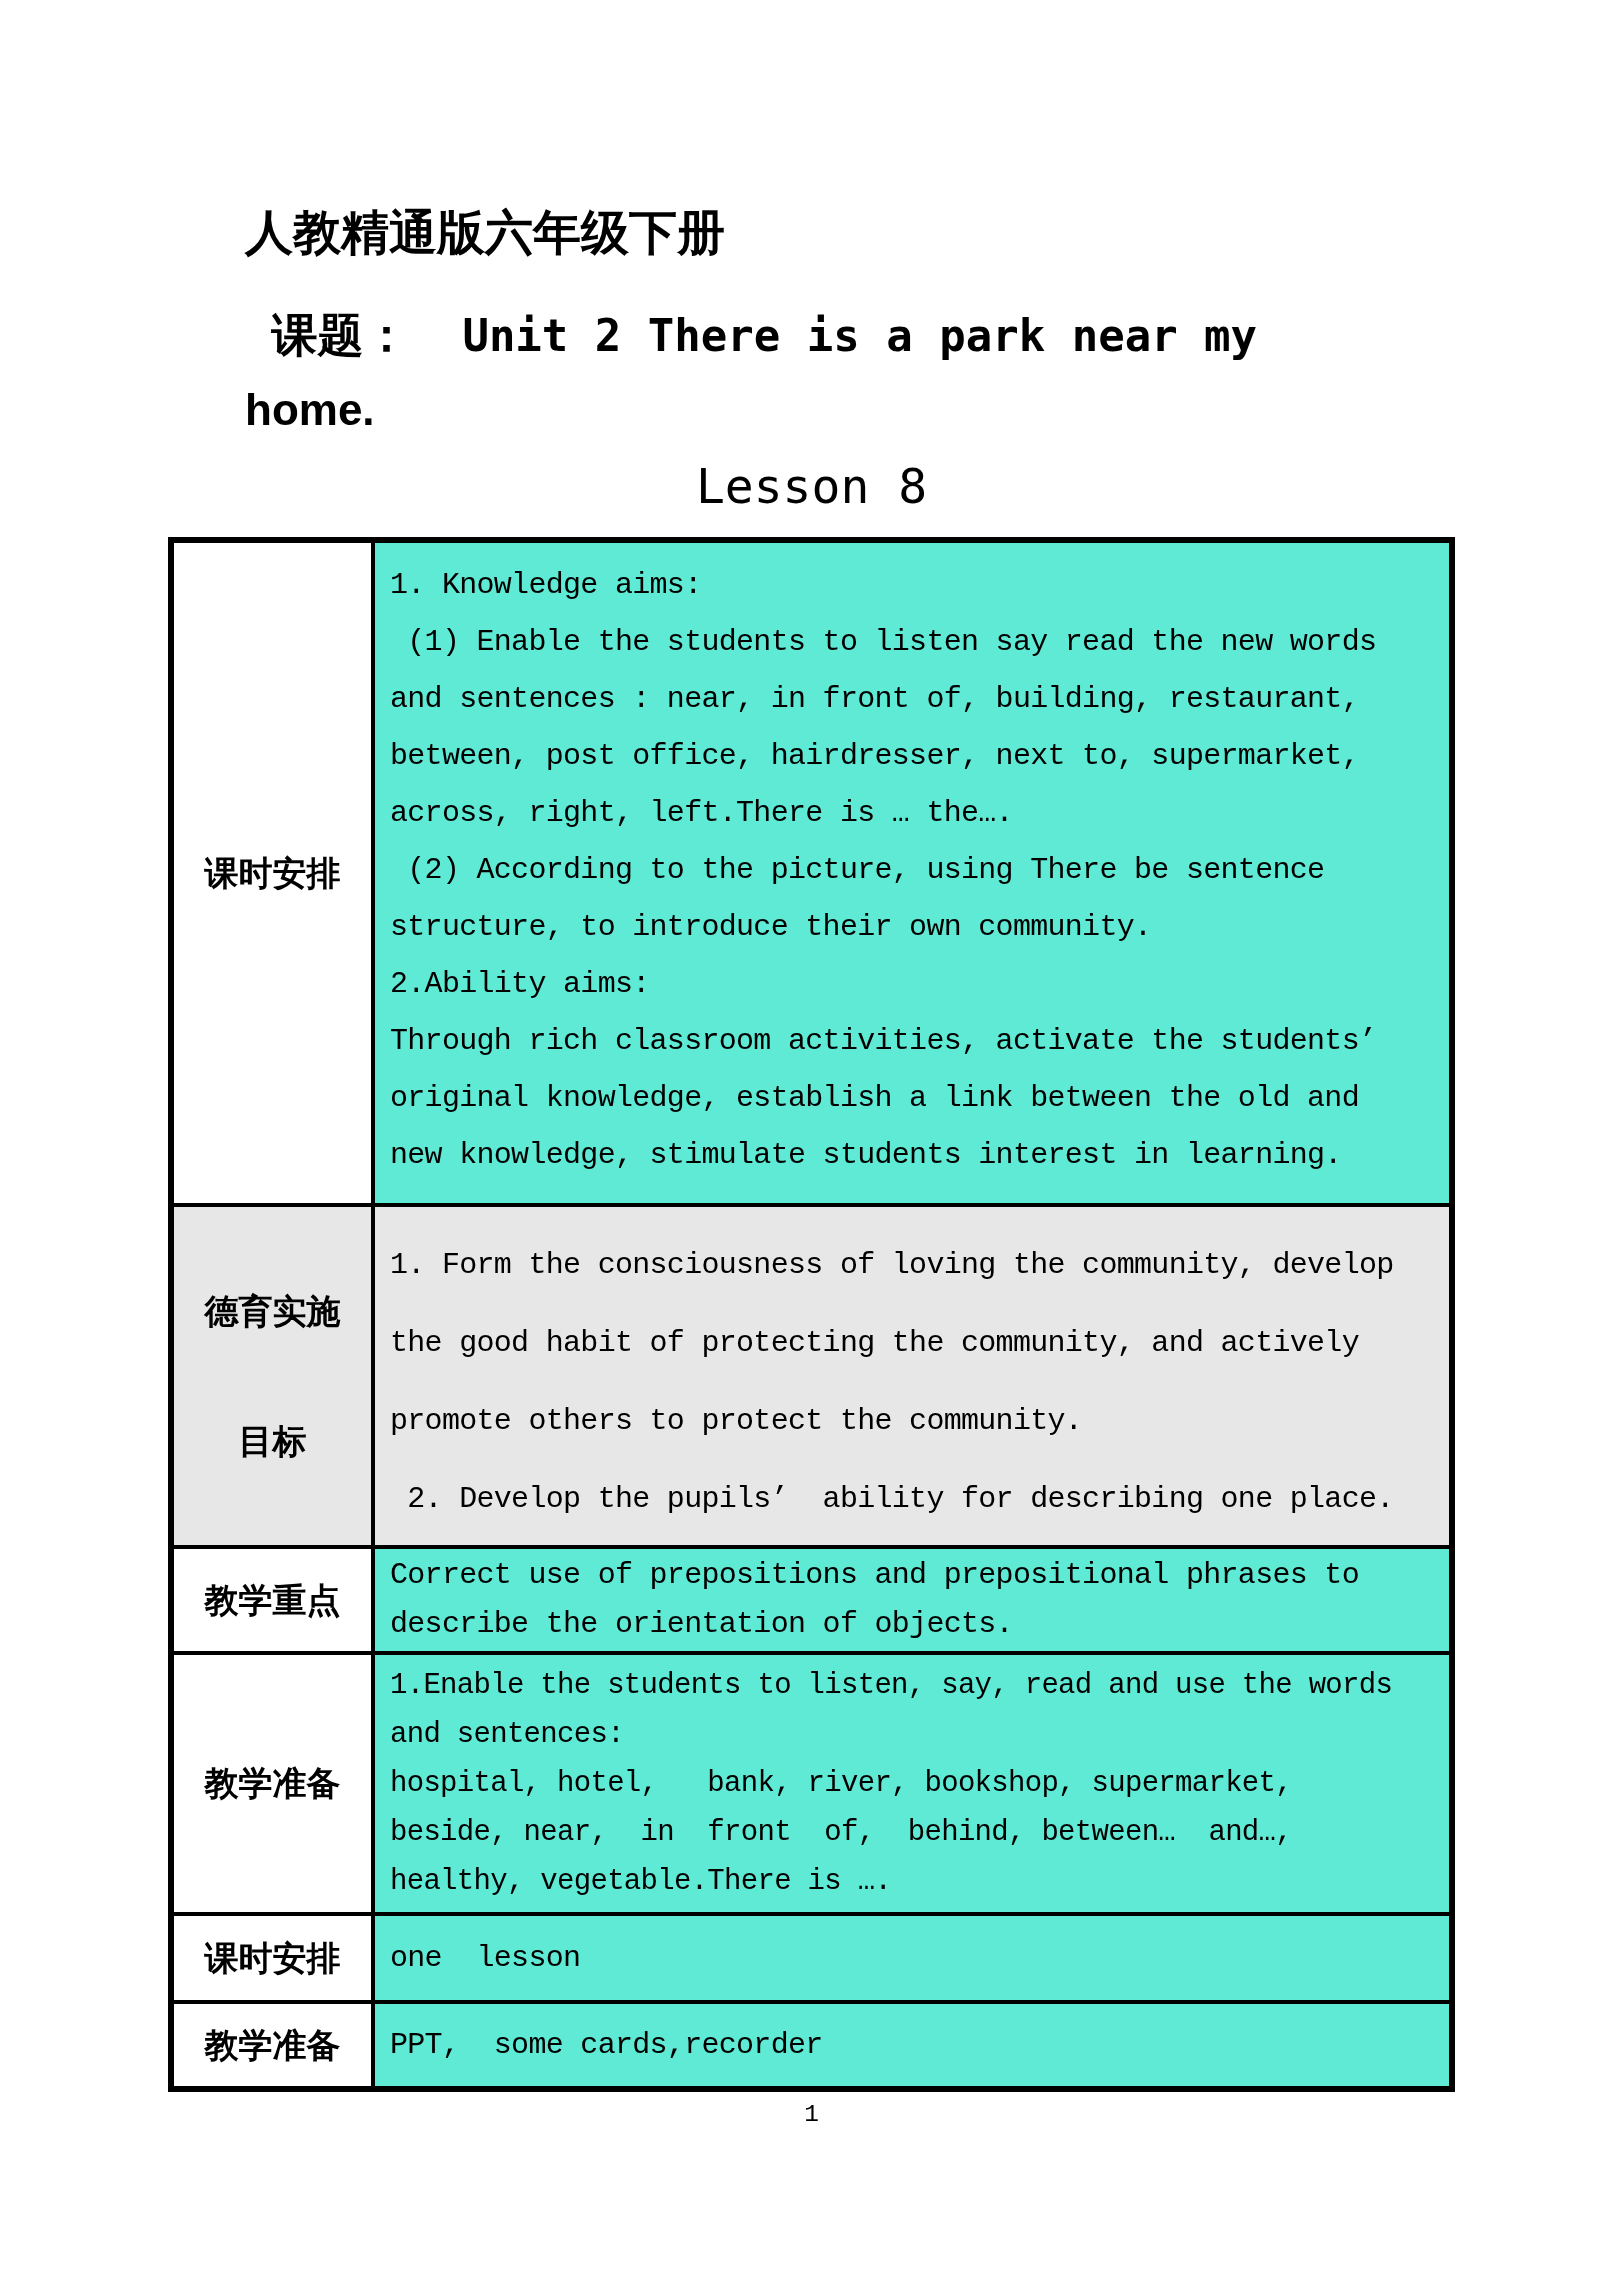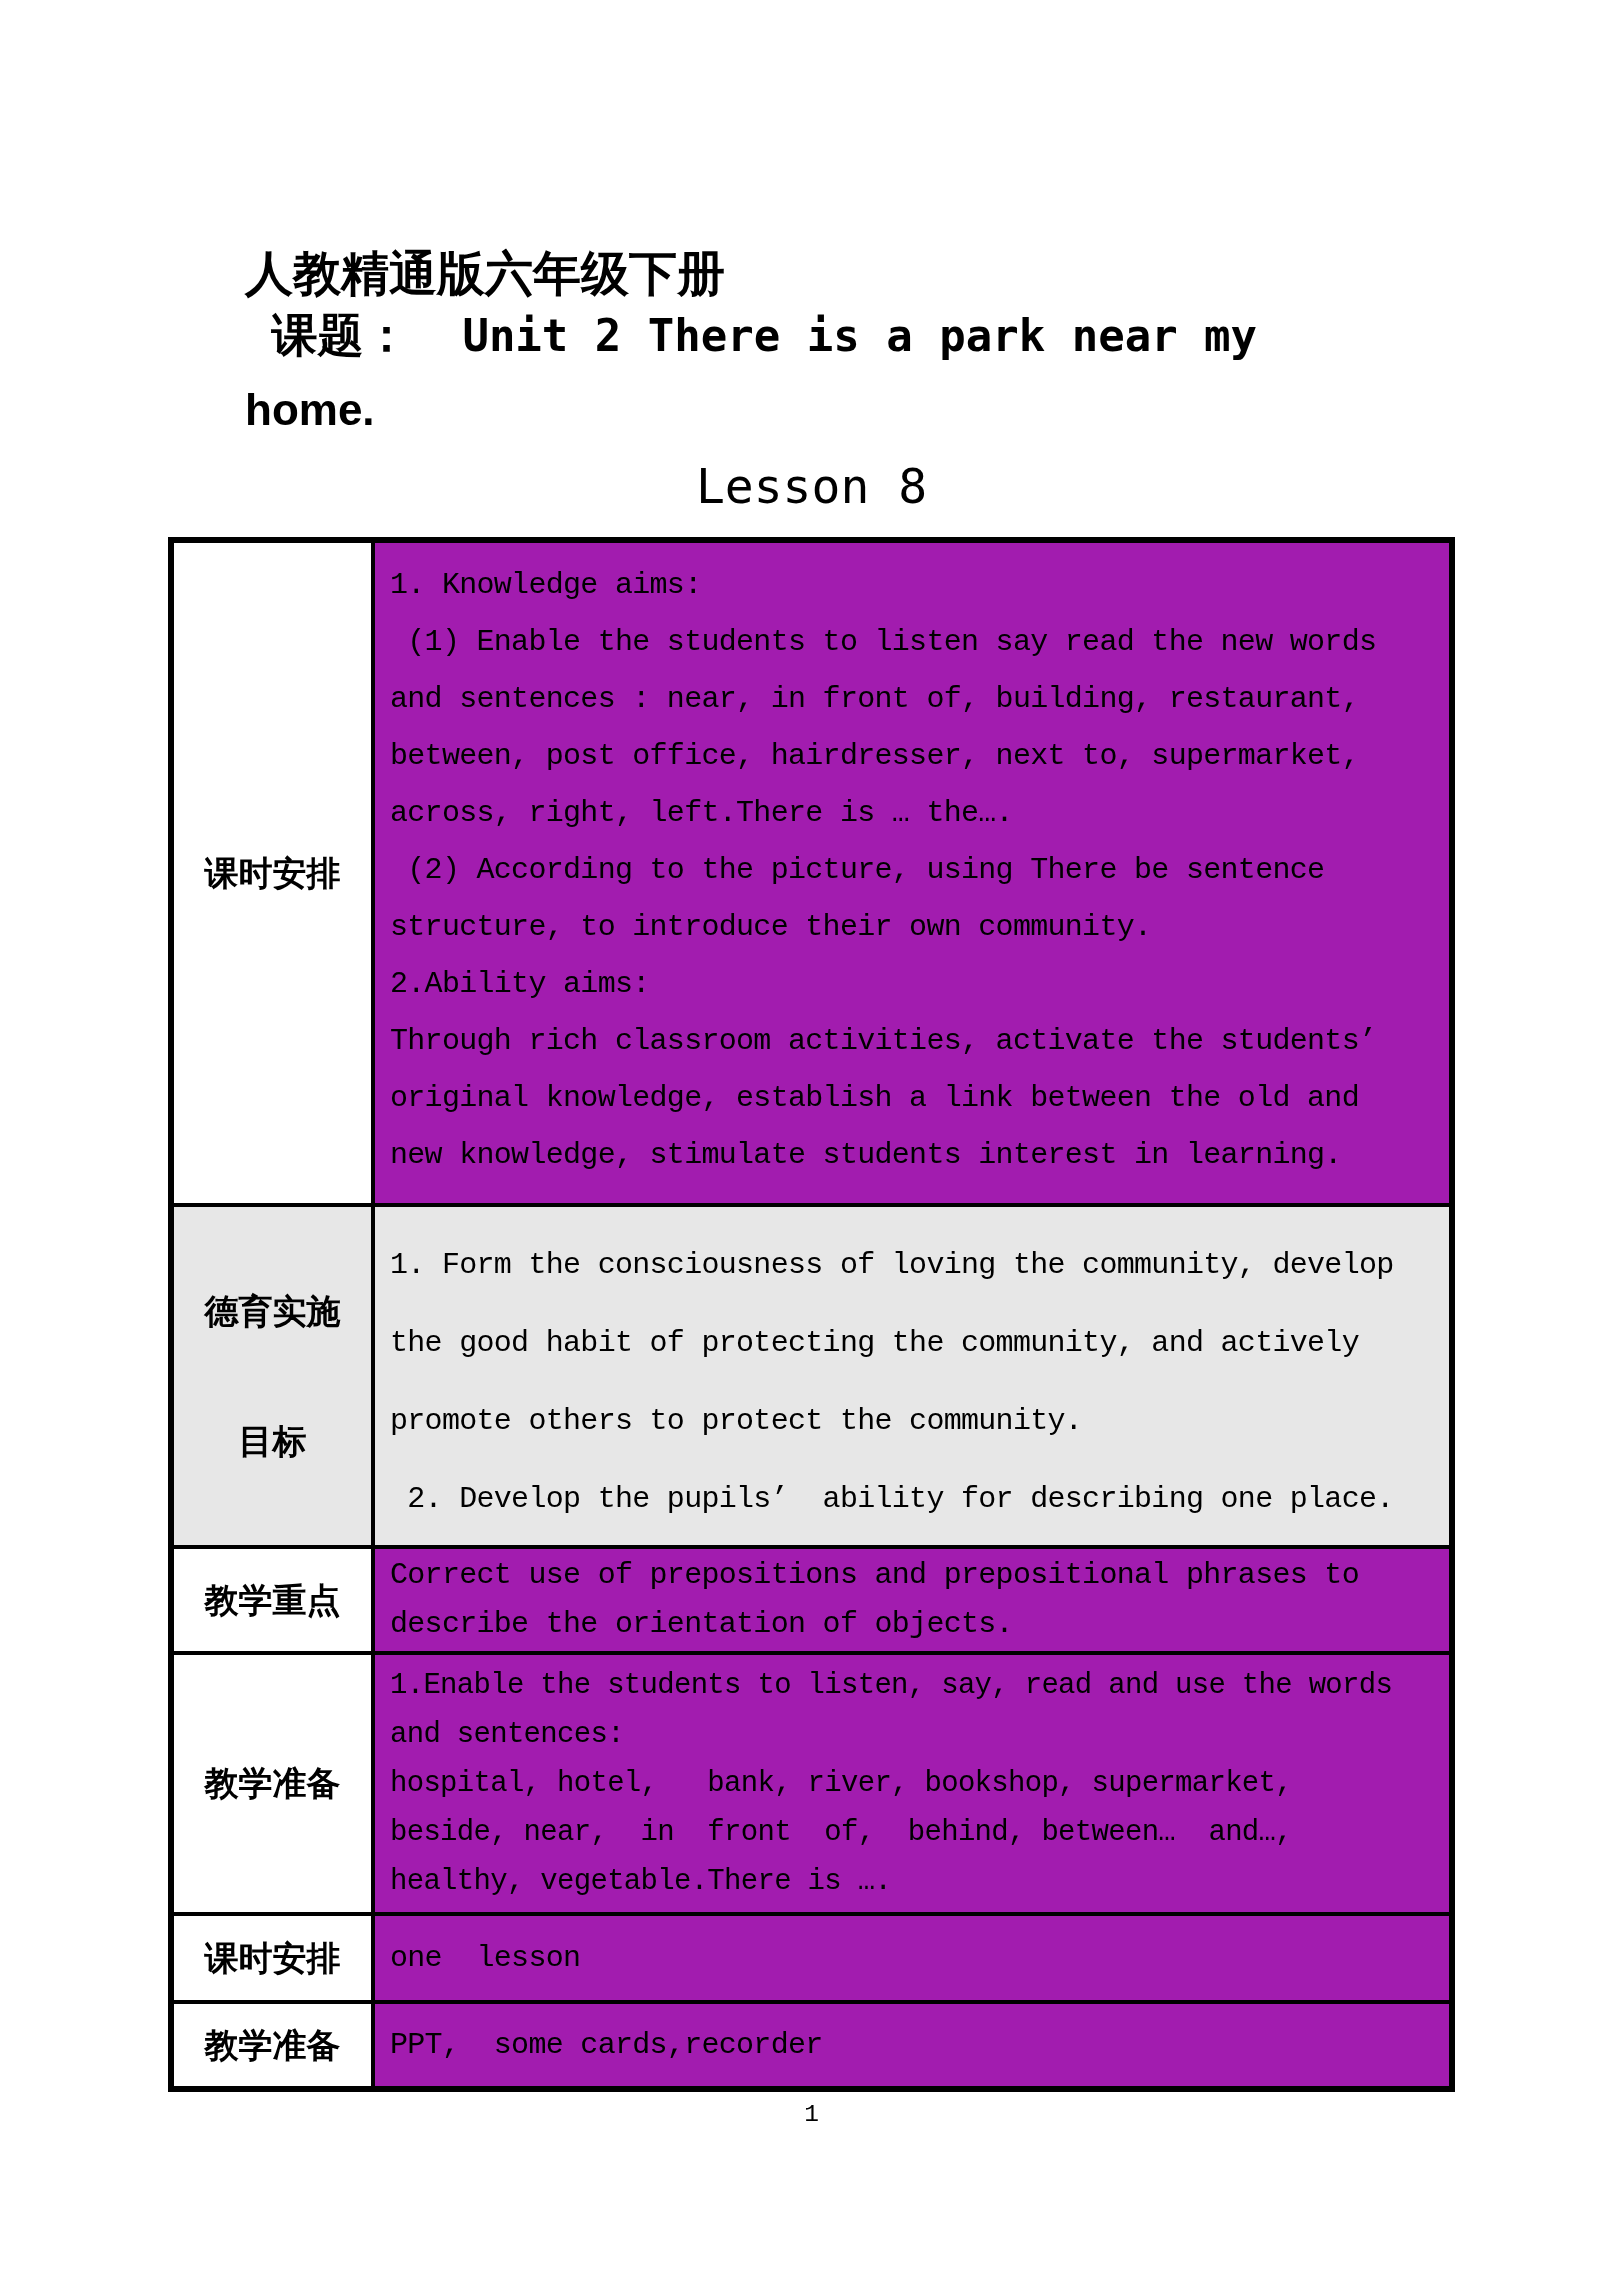--- a/index.html
+++ b/index.html
@@ -18,21 +18,20 @@
   }
   
   .title-line1 {
     position: absolute;
     left: 245px;
     top: 201px;
     font-family: "DejaVu Sans", "Liberation Sans", sans-serif;
     font-weight: bold;
     font-size: 48px;
     white-space: pre;
-    margin-top: 41px;
   }
   .title-line2 {
     position: absolute;
     left: 245px;
     top: 293px;
     white-space: pre;
   }
   .title-line2 .cn {
     font-family: Liberation Serif, serif;
     font-weight: bold;
@@ -91,21 +90,21 @@
     background: #ffffff;
   }
   td.content {
     vertical-align: top;
     font-family: "Liberation Mono", "DejaVu Sans Mono", monospace;
     font-size: 30px;
     letter-spacing: -0.7px;
     white-space: pre;
     overflow: hidden;
     padding: 0 6.8px 0 15px;
-    background: #a21caf;
+    background: #5eead4;
   }
   tr.r1 { height: 665px; }
   tr.r1 td.content { line-height: 57px; padding-top: 13.6px; }
   tr.r2 { height: 342px; }
   tr.r2 td { background: #e7e7e7; }
   tr.r2 td.label { line-height: 130px; }
   tr.r2 td.content { line-height: 78px; padding-top: 19px; }
   tr.r3 { height: 106px; }
   tr.r3 td.content { line-height: 49px; vertical-align: middle; }
   tr.r4 { height: 261px; }

